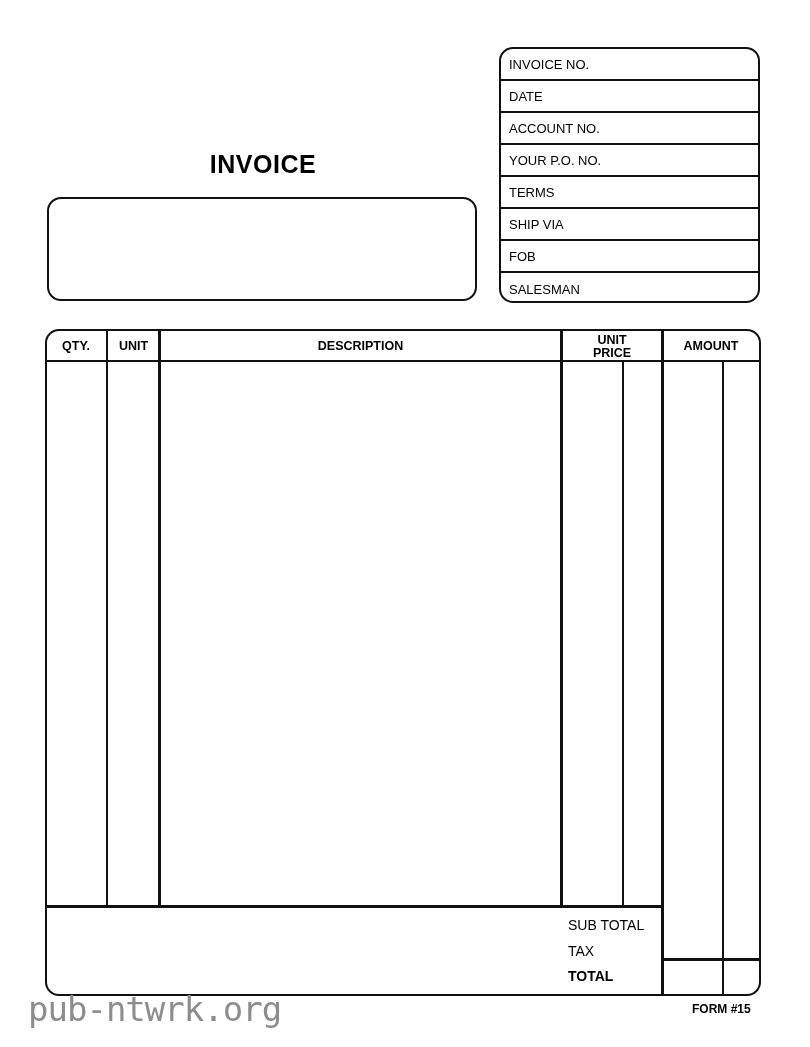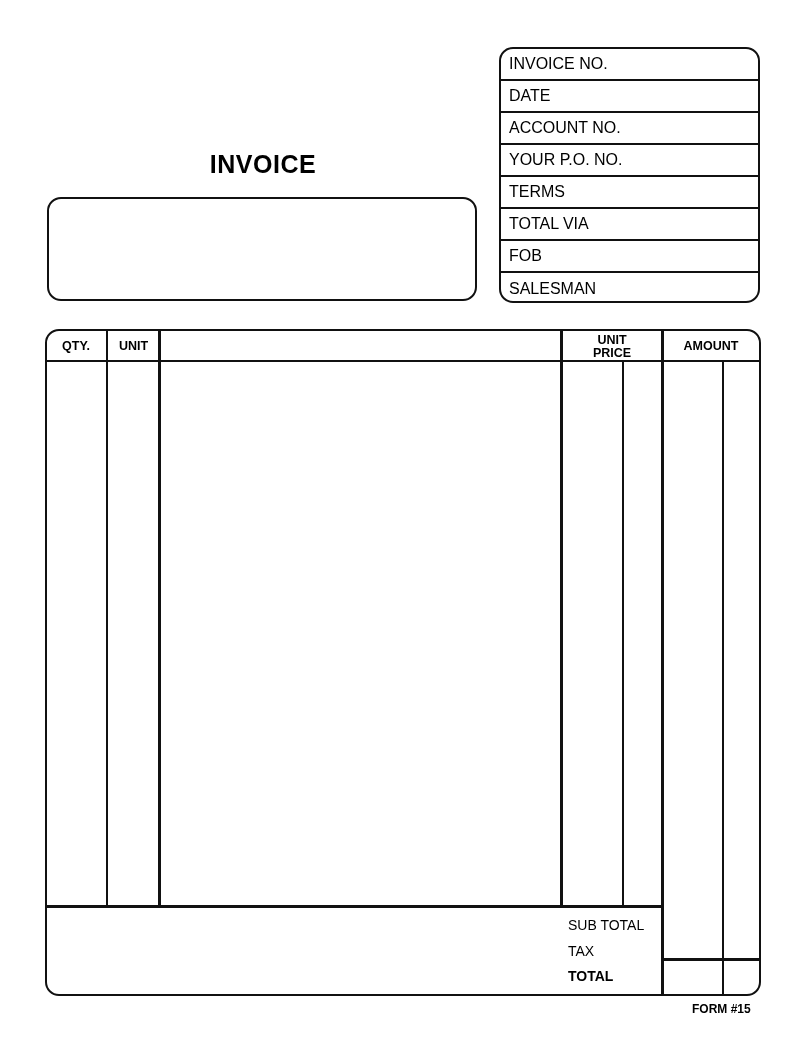--- a/index.html
+++ b/index.html
@@ -62,21 +62,21 @@
     box-sizing: border-box;
     overflow: hidden;
   }
   .meta-row {
     height: 32px;
     box-sizing: border-box;
     border-bottom: 2px solid #111111;
     display: flex;
     align-items: center;
     padding-left: 8px;
-    font-size: 16px;
+    font-size: 13px;
     white-space: nowrap;
   }
   .meta-row:last-child { border-bottom: none; }
 
   
   #items-table {
     left: 45px;
     top: 329px;
     width: 716px;
     height: 667px;
@@ -181,35 +181,36 @@
     <div class="meta-row">
       <span>ACCOUNT NO.</span>
     </div>
     <div class="meta-row">
       <span>YOUR P.O. NO.</span>
     </div>
     <div class="meta-row">
       <span>TERMS</span>
     </div>
     <div class="meta-row">
-      <span>TOTAL VIA</span>
+      <span>SHIP VIA</span>
     </div>
     <div class="meta-row">
       <span>FOB</span>
     </div>
     <div class="meta-row">
       <span>SALESMAN</span>
     </div>
   </div>
 
   <div class="abs" id="items-table">
 
     <div id="table-head">
       <div class="th" style="left:0px;width:58px;">QTY.</div>
       <div class="th" style="left:61px;width:51px;">UNIT</div>
+      <div class="th" style="left:114px;width:399px;">DESCRIPTION</div>
       <div class="th" style="left:515px;width:100px;flex-direction:column;justify-content:center;">
         <span class="two-line">UNIT</span>
         <span class="two-line">PRICE</span>
       </div>
       <div class="th" style="left:617px;width:94px;">AMOUNT</div>
     </div>
 
     <div class="vrule" style="left:58.5px;  top:0px;  height:574px;"></div>
     <div class="vrule" style="left:111px;   top:0px;  height:574px;"></div>
     <div class="vrule" style="left:513px;   top:0px;  height:574px;"></div>
@@ -231,14 +232,15 @@
     <div class="totals-label" style="left:521px; top:586px;">SUB TOTAL</div>
     <div class="totals-label" style="left:521px; top:612px;">TAX</div>
     <div class="totals-label bold" style="left:521px; top:637px;">TOTAL</div>
 
     <div class="abs" style="left:617px; top:578px; width:99px; height:47px;"></div>
     <div class="abs" style="left:617px; top:630px; width:99px; height:35px;"></div>
   </div>
 
   <div class="abs" id="form-number">FORM #15</div>
 
+  <div class="abs" id="watermark">pub-ntwrk.org</div>
 
 </div>
 
 </body></html>

